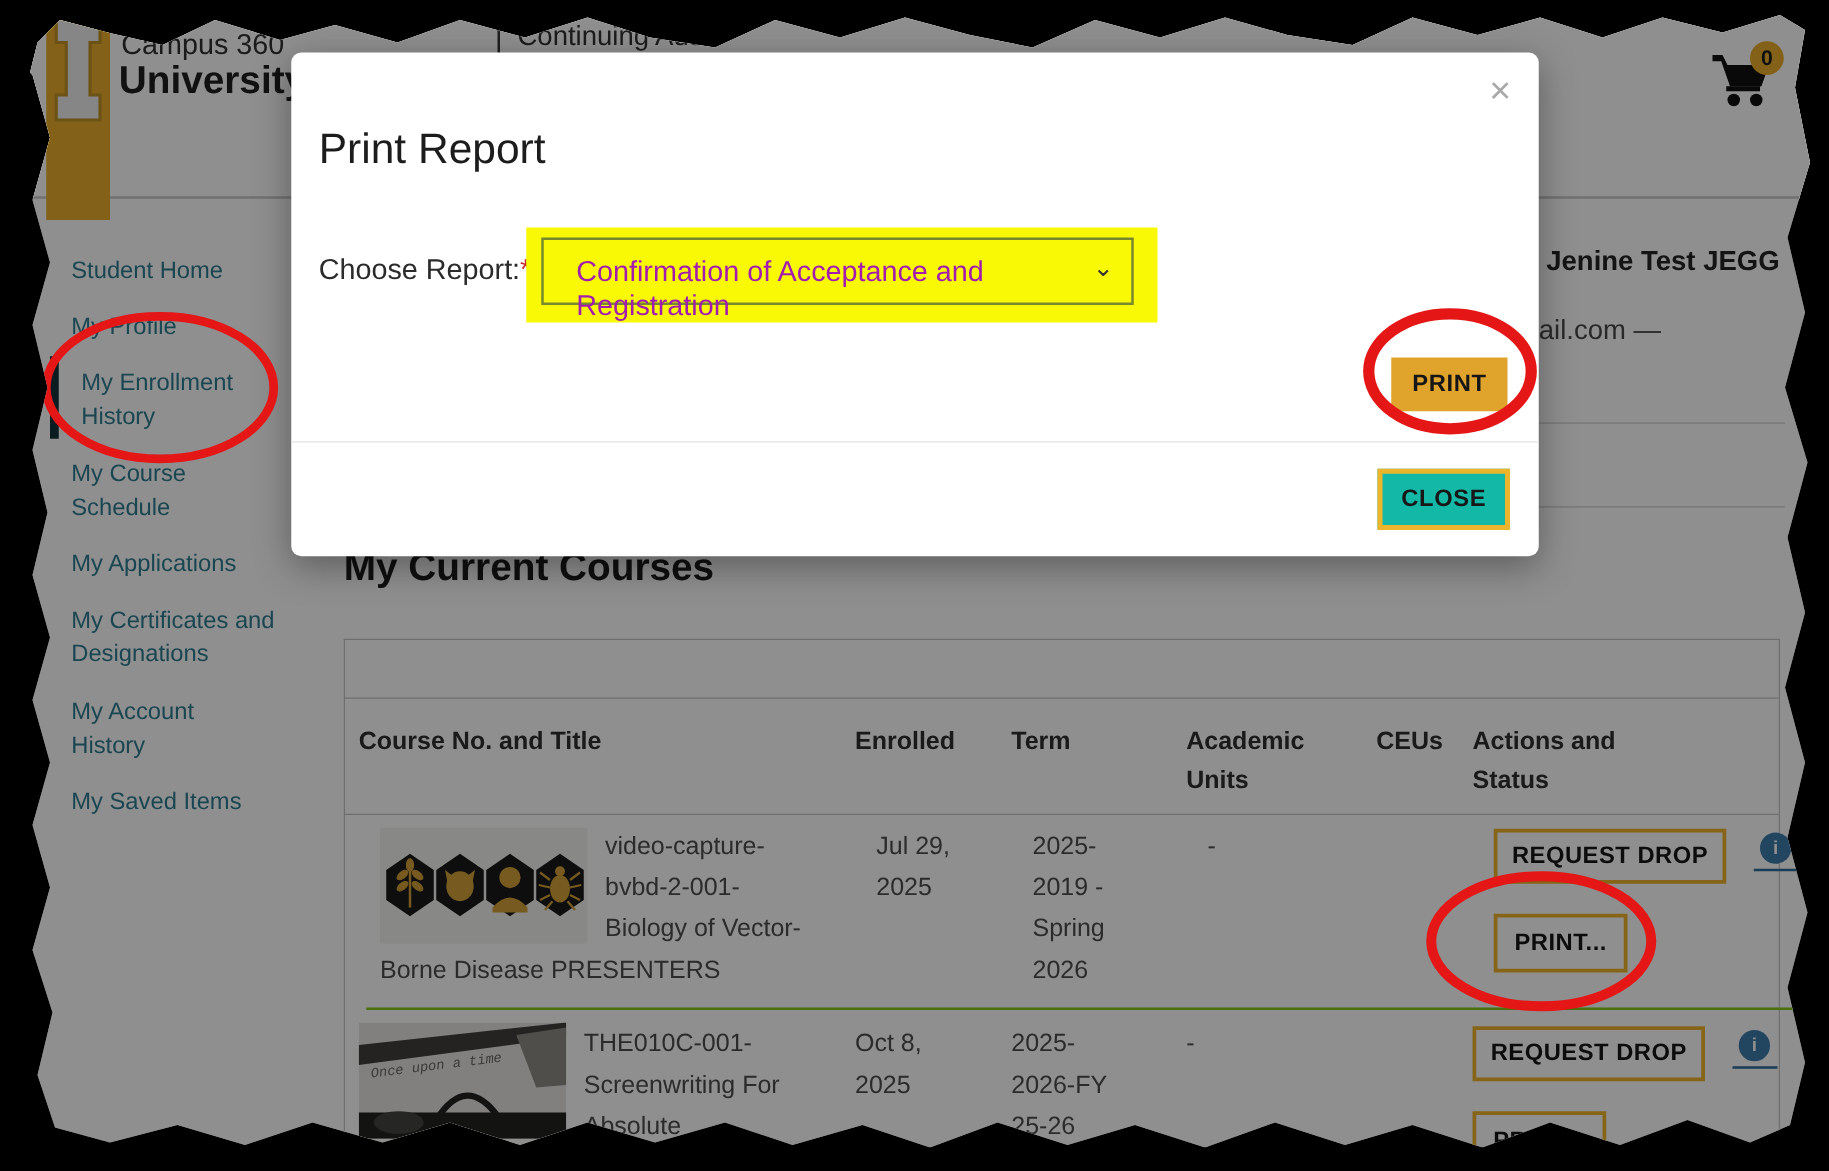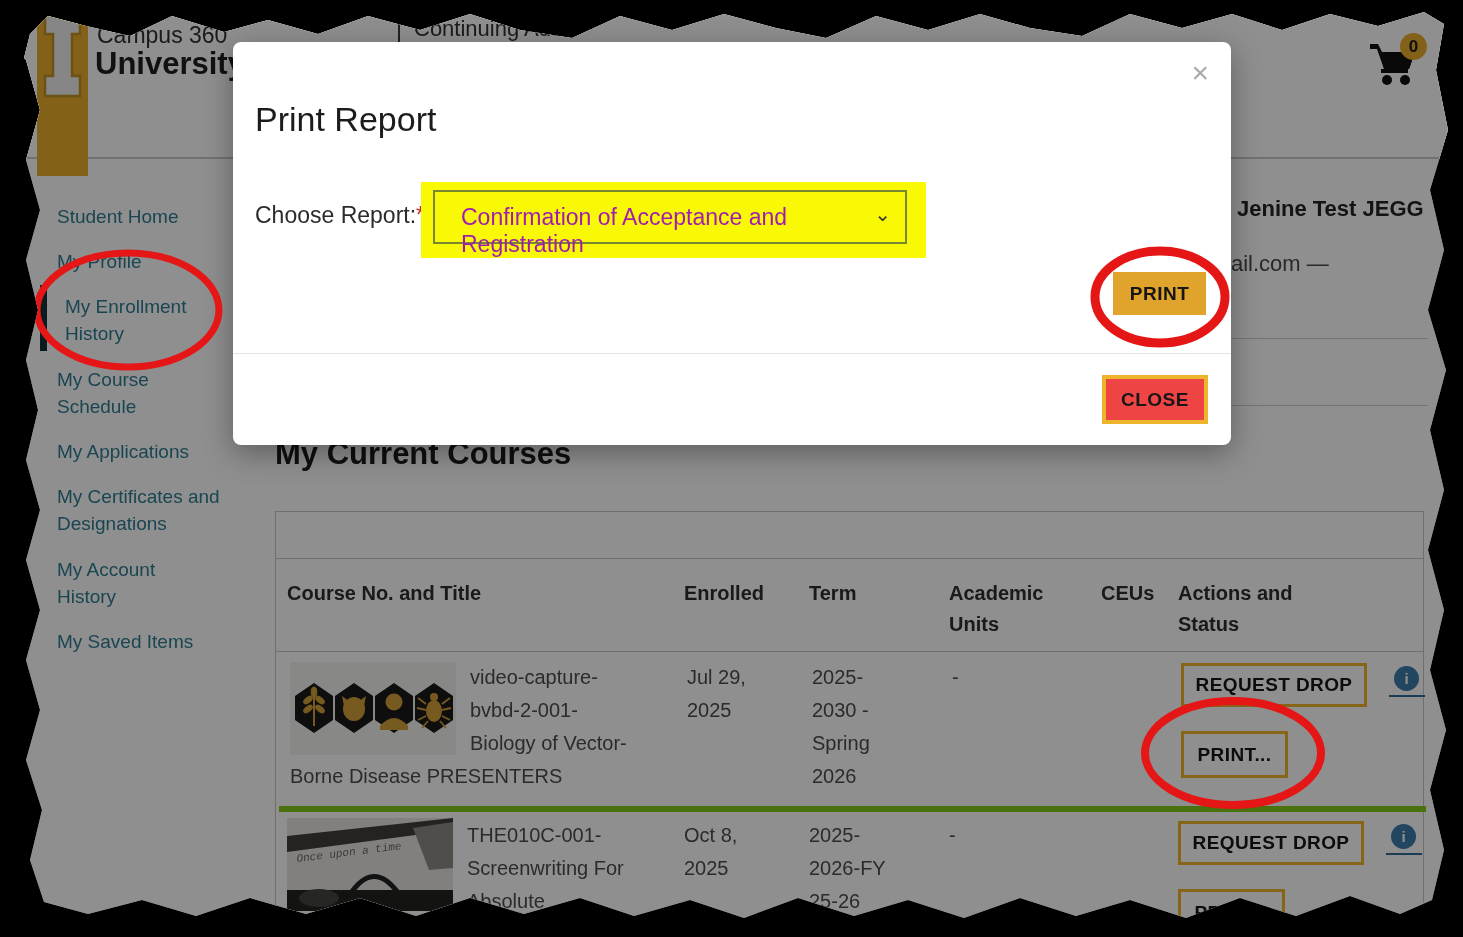--- a/index.html
+++ b/index.html
@@ -35,21 +35,21 @@
   .hline1{position:absolute;left:275px;top:338px;width:1153px;height:1px;background:#cfcfcf;}
   .hline2{position:absolute;left:275px;top:405px;width:1153px;height:1px;background:#cfcfcf;}
 
   
   .page-heading{position:absolute;left:275px;top:436px;font-size:31px;font-weight:bold;color:#1c1c1c;}
   .table{position:absolute;left:275px;top:511px;width:1147px;height:430px;border:1px solid #c6c6c6;border-bottom:none;}
   .tbl-toolbar{position:absolute;left:0;top:0;width:100%;height:46px;border-bottom:1px solid #c6c6c6;}
   .tbl-head{position:absolute;left:0;top:46px;width:100%;height:93px;border-bottom:1px solid #c6c6c6;}
   .th{position:absolute;top:20px;font-size:20px;font-weight:bold;color:#2f2f2f;line-height:31px;}
   .c1{left:11px;} .c2{left:408px;} .c3{left:533px;} .c4{left:673px;width:110px;} .c5{left:825px;} .c6{left:902px;width:150px;}
-  .row1{position:absolute;left:3px;top:139px;width:100%;height:155px;border-bottom:6px solid #84cc16;}
+  .row1{position:absolute;left:17px;top:139px;width:100%;height:155px;border-bottom:2px solid #84cc16;}
   .row2{position:absolute;left:0;top:294px;width:100%;height:160px;}
   .cell-line{position:absolute;font-size:20px;color:#4d4d4d;}
   .thumb{position:absolute;left:11px;width:166px;height:93px;}
   .btn-outline{position:absolute;left:902px;background:transparent;border:3px solid #EFB42D;
      color:#171717;font-family:"Liberation Sans",sans-serif;font-size:19px;font-weight:bold;letter-spacing:.4px;cursor:pointer;}
   .info{position:absolute;left:1115px;width:25px;height:25px;border-radius:50%;background:#3E7CAC;
      color:#fff;font-size:15px;font-weight:bold;text-align:center;line-height:25px;cursor:pointer;}
   .info-underline{position:absolute;left:1110px;width:36px;height:2px;background:#2E6E9C;}
 
   
@@ -57,24 +57,24 @@
      box-shadow:0 8px 30px rgba(0,0,0,.35);z-index:30;}
   .modal-x{position:absolute;right:22px;top:16px;font-size:30px;color:#a9a9a9;cursor:pointer;line-height:30px;}
   .modal-title{position:absolute;left:22px;top:58px;font-size:34px;font-weight:normal;color:#1c1c1c;}
   .field-label{position:absolute;left:22px;top:160px;font-size:23px;color:#2b2b2b;}
   .req{color:#C62828;}
   .highlight{position:absolute;left:188px;top:140px;width:505px;height:76px;background:#F9F906;}
   .select{position:absolute;left:200px;top:148px;width:470px;height:50px;border:2px solid #77882F;
      background:transparent;cursor:pointer;}
   .select-text{position:absolute;left:26px;top:12px;font-size:23px;color:#a21caf;}
   .select-chev{position:absolute;right:14px;top:10px;font-size:20px;color:#333;}
-  .btn-print{position:absolute;left:880px;top:230px;width:93px;height:43px;background:#E0A42C;border:none;
+  .btn-print{position:absolute;left:880px;top:244px;width:93px;height:43px;background:#E0A42C;border:none;
      color:#161616;font-family:"Liberation Sans",sans-serif;font-size:19px;font-weight:bold;letter-spacing:.5px;cursor:pointer;}
   .modal-divider{position:absolute;left:0;top:311px;width:100%;height:1px;background:#e3e3e3;}
-  .btn-close{position:absolute;left:869px;top:333px;width:106px;height:49px;background:#ef4444;border:4px solid #EDB52C;
+  .btn-close{position:absolute;left:869px;top:333px;width:106px;height:49px;background:#14b8a6;border:4px solid #EDB52C;
      color:#171717;font-family:"Liberation Sans",sans-serif;font-size:19px;font-weight:bold;letter-spacing:.5px;cursor:pointer;}
 
   .annotations{position:absolute;inset:0;z-index:40;pointer-events:none;}
 </style>
 </head>
 <body>
 
 <div class="stage">
   <div class="torn">
 
@@ -171,21 +171,21 @@
               </g>
             </g>
           </svg>
           <div class="cell-line" style="left:191px;top:15px;">video-capture-</div>
           <div class="cell-line" style="left:191px;top:48px;">bvbd-2-001-</div>
           <div class="cell-line" style="left:191px;top:81px;">Biology of Vector-</div>
           <div class="cell-line" style="left:11px;top:114px;">Borne Disease PRESENTERS</div>
           <div class="cell-line" style="left:408px;top:15px;">Jul 29,</div>
           <div class="cell-line" style="left:408px;top:48px;">2025</div>
           <div class="cell-line" style="left:533px;top:15px;">2025-</div>
-          <div class="cell-line" style="left:533px;top:48px;">2030 -</div>
+          <div class="cell-line" style="left:533px;top:48px;">2019 -</div>
           <div class="cell-line" style="left:533px;top:81px;">Spring</div>
           <div class="cell-line" style="left:533px;top:114px;">2026</div>
           <div class="cell-line" style="left:673px;top:15px;">-</div>
           <button class="btn-outline" style="top:12px;width:186px;height:44px;">REQUEST DROP</button>
           <button class="btn-outline" style="top:80px;width:107px;height:47px;">PRINT...</button>
           <div class="info" style="top:15px;">i</div>
           <div class="info-underline" style="top:44px;"></div>
         </div>
 
         <div class="row2">

